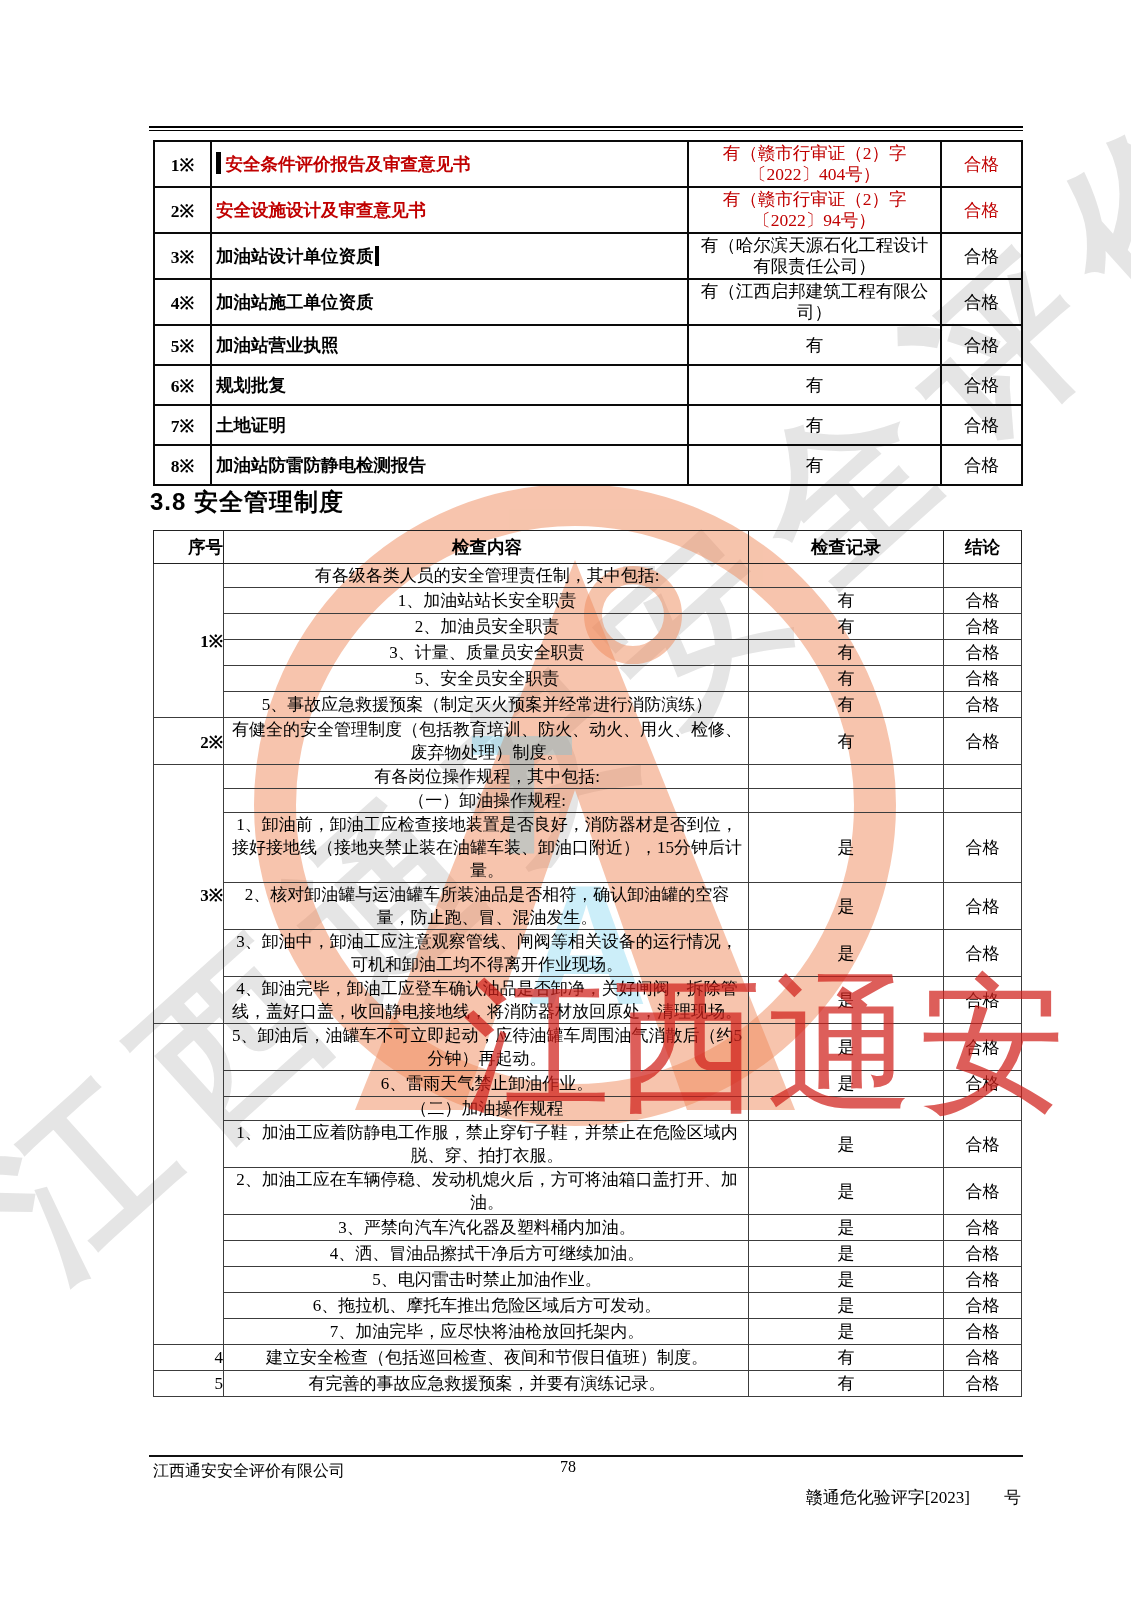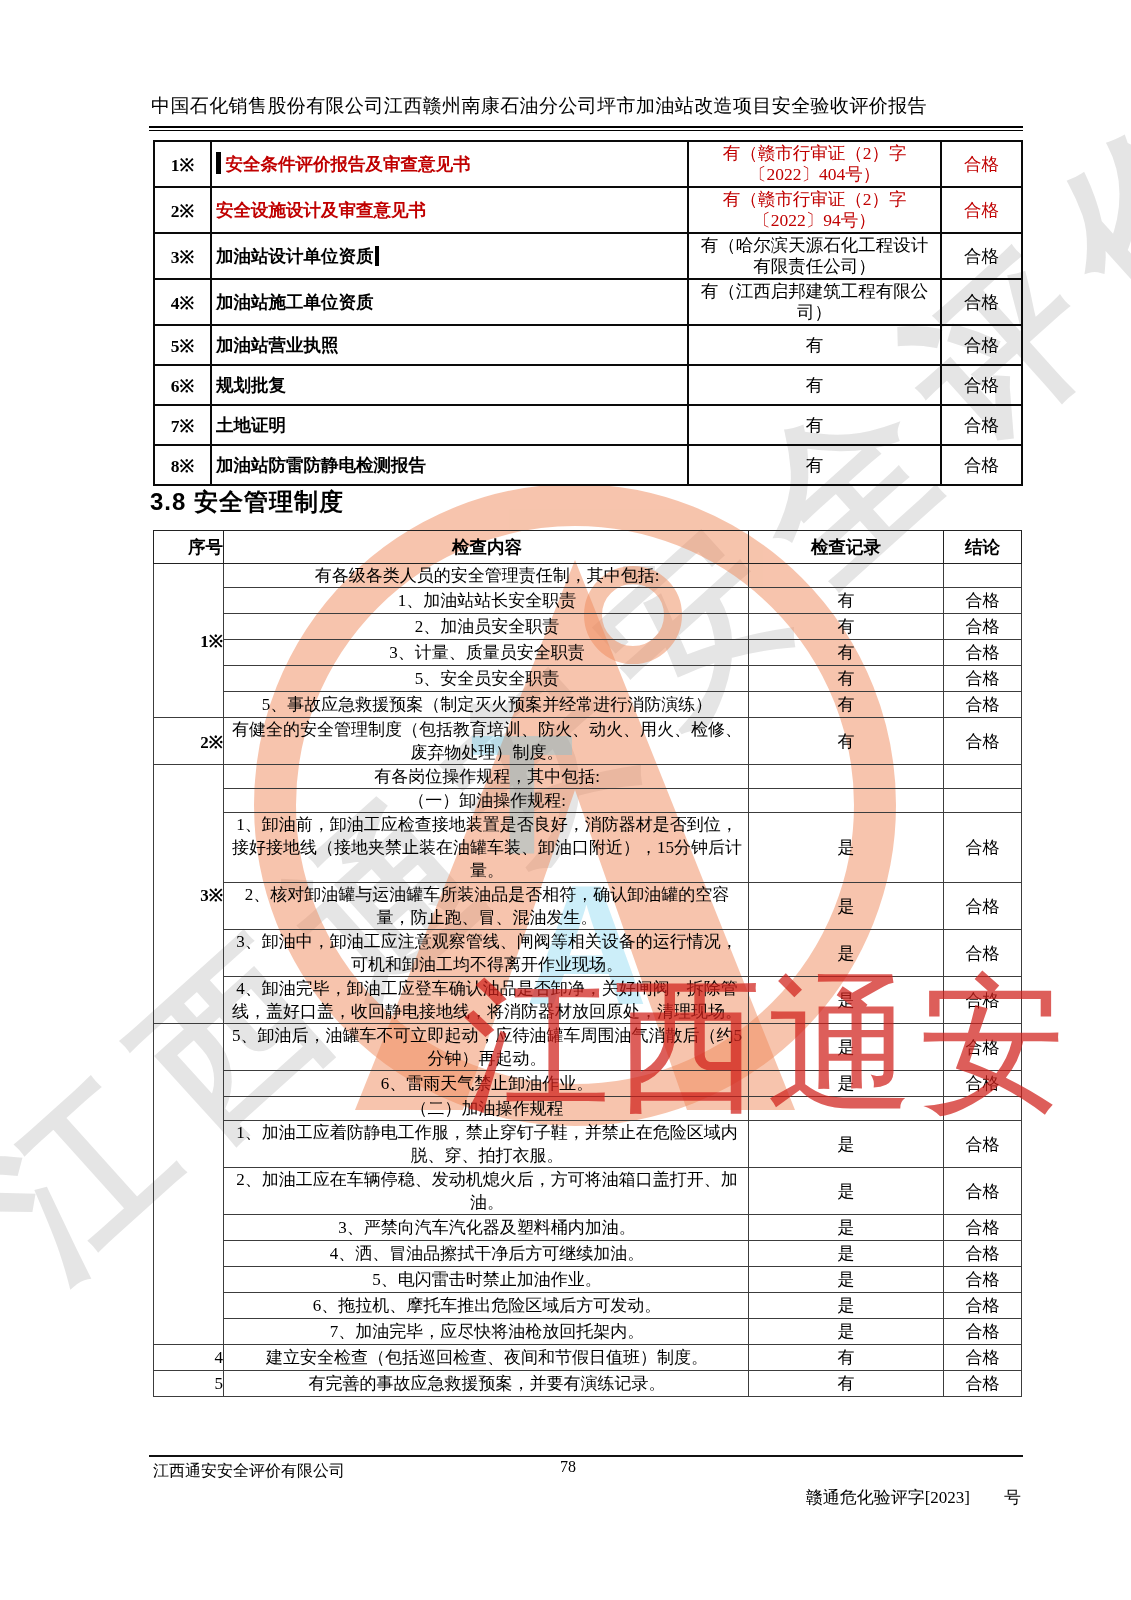--- a/index.html
+++ b/index.html
@@ -83,21 +83,20 @@
       <circle cx="398" cy="150" r="40" stroke-width="18"></circle>
     </g>
     <path d="M340,95 L560,645 L452,645 L340,325 L228,645 L120,645 Z" fill="#ef8a5c" opacity="0.5"></path>
   </svg>
 
   <div class="wm wm-cyan">
     <span class="a1">T</span>
     <span class="a2">A</span>
   </div>
 
-  <div class="header-title">中国石化销售股份有限公司江西赣州南康石油分公司坪市加油站改造项目安全验收评价报告</div>
   <div class="header-rule"></div>
 
   <table class="t1">
     <tbody>
       <tr class="red">
         <td class="no">1※</td>
         <td class="item"><span class="cursor-bar"></span> <span>安全条件评价报告及审查意见书</span></td>
         <td class="rec">有（赣市行审证（2）字〔2022〕404号）</td>
         <td class="res">合格</td>
       </tr>

